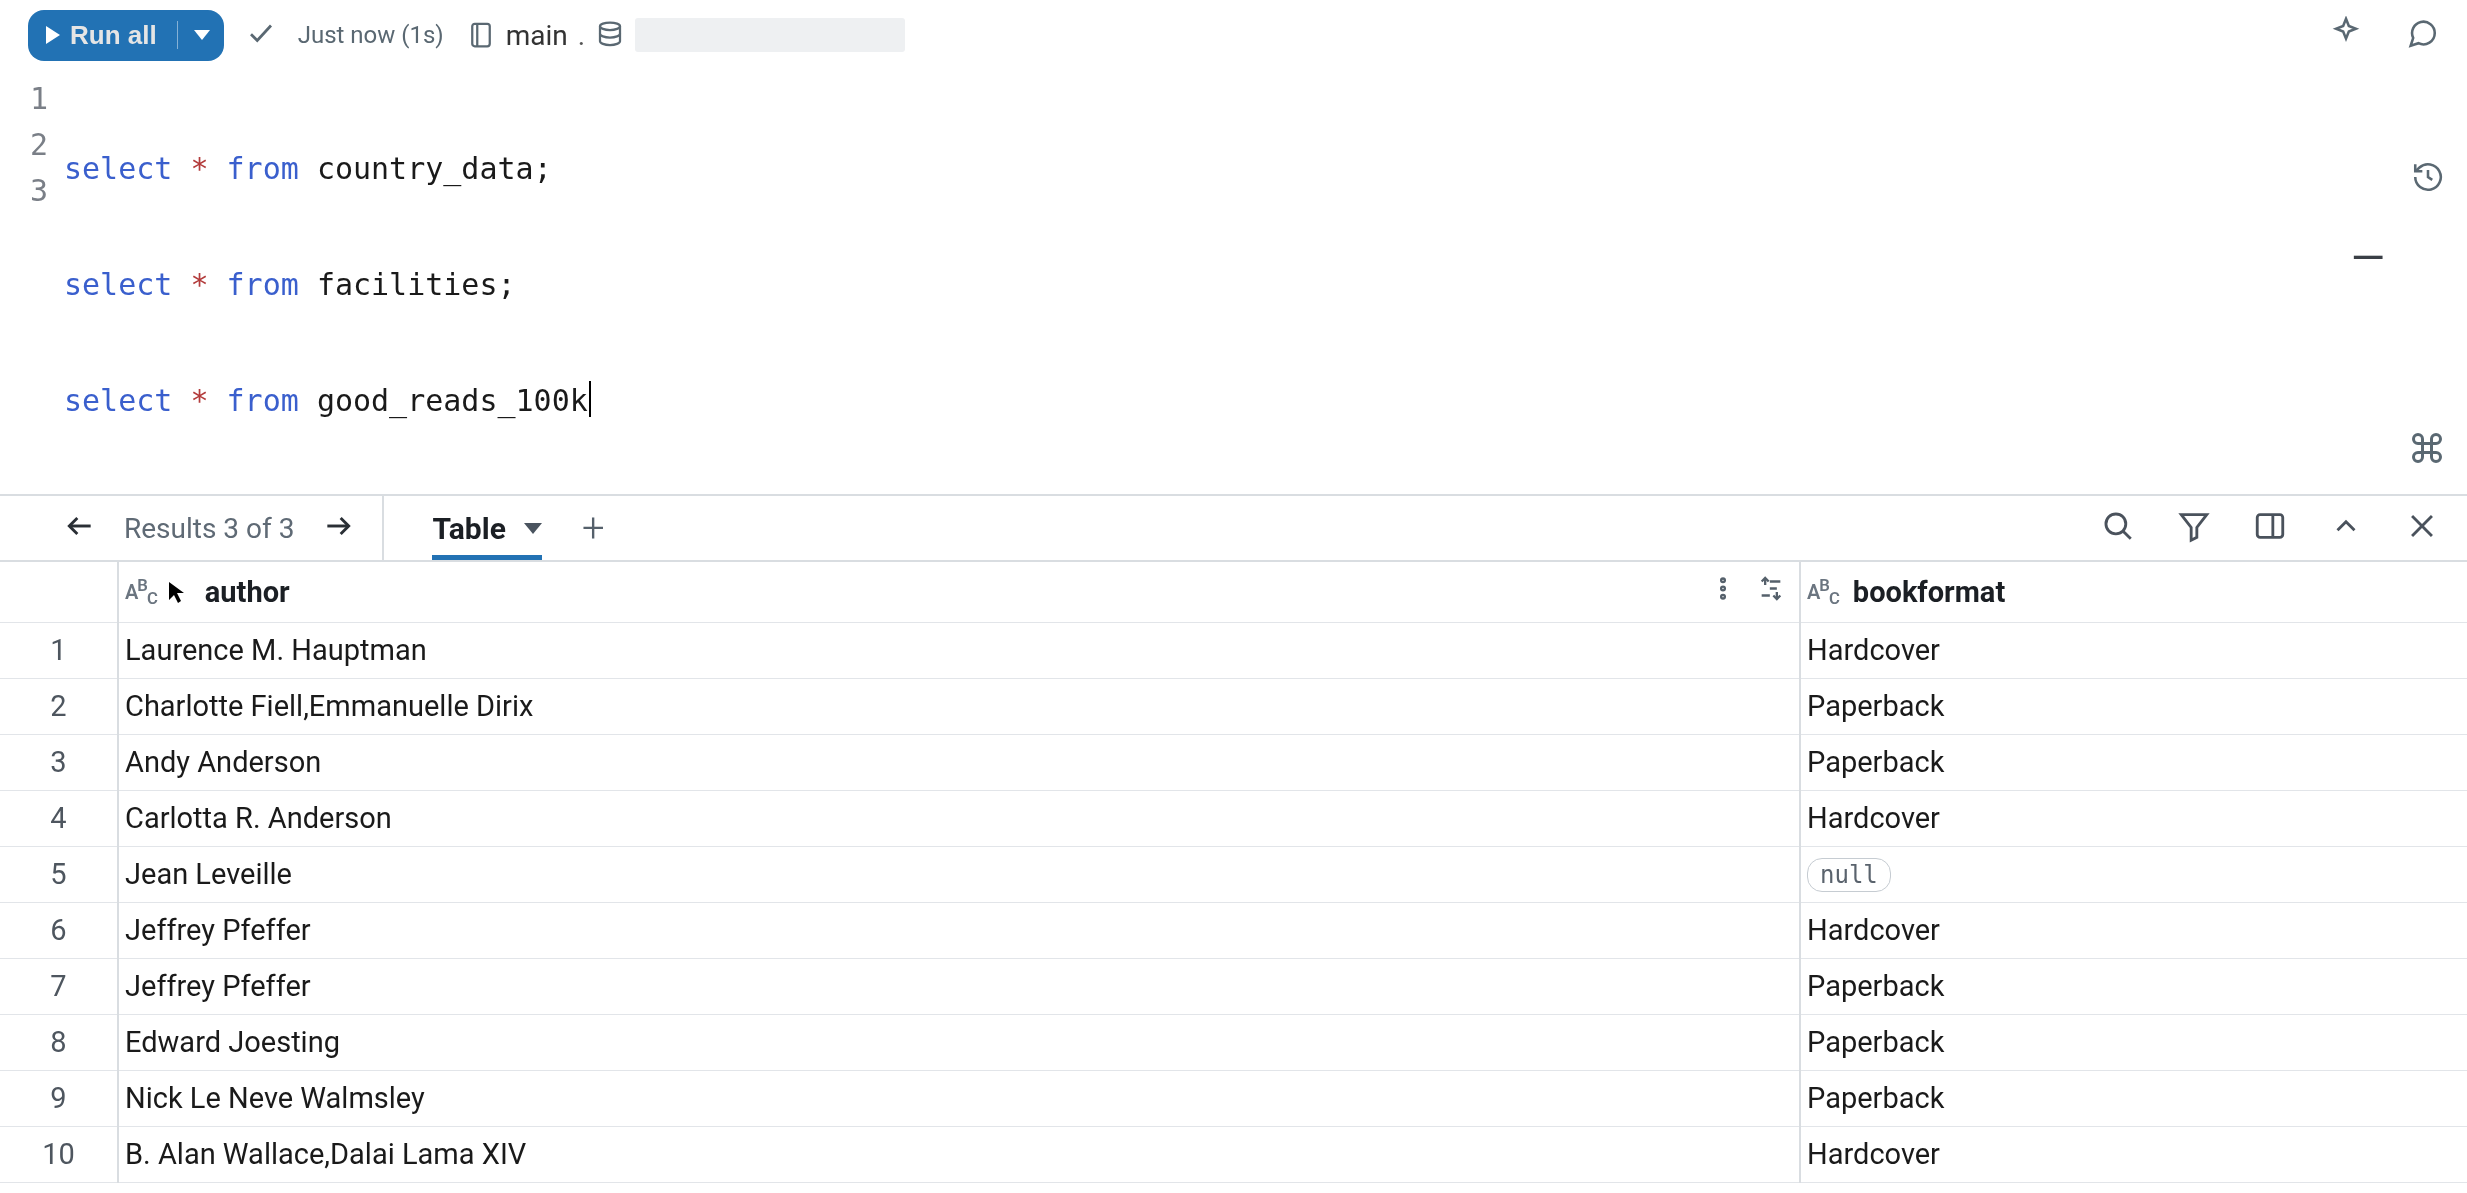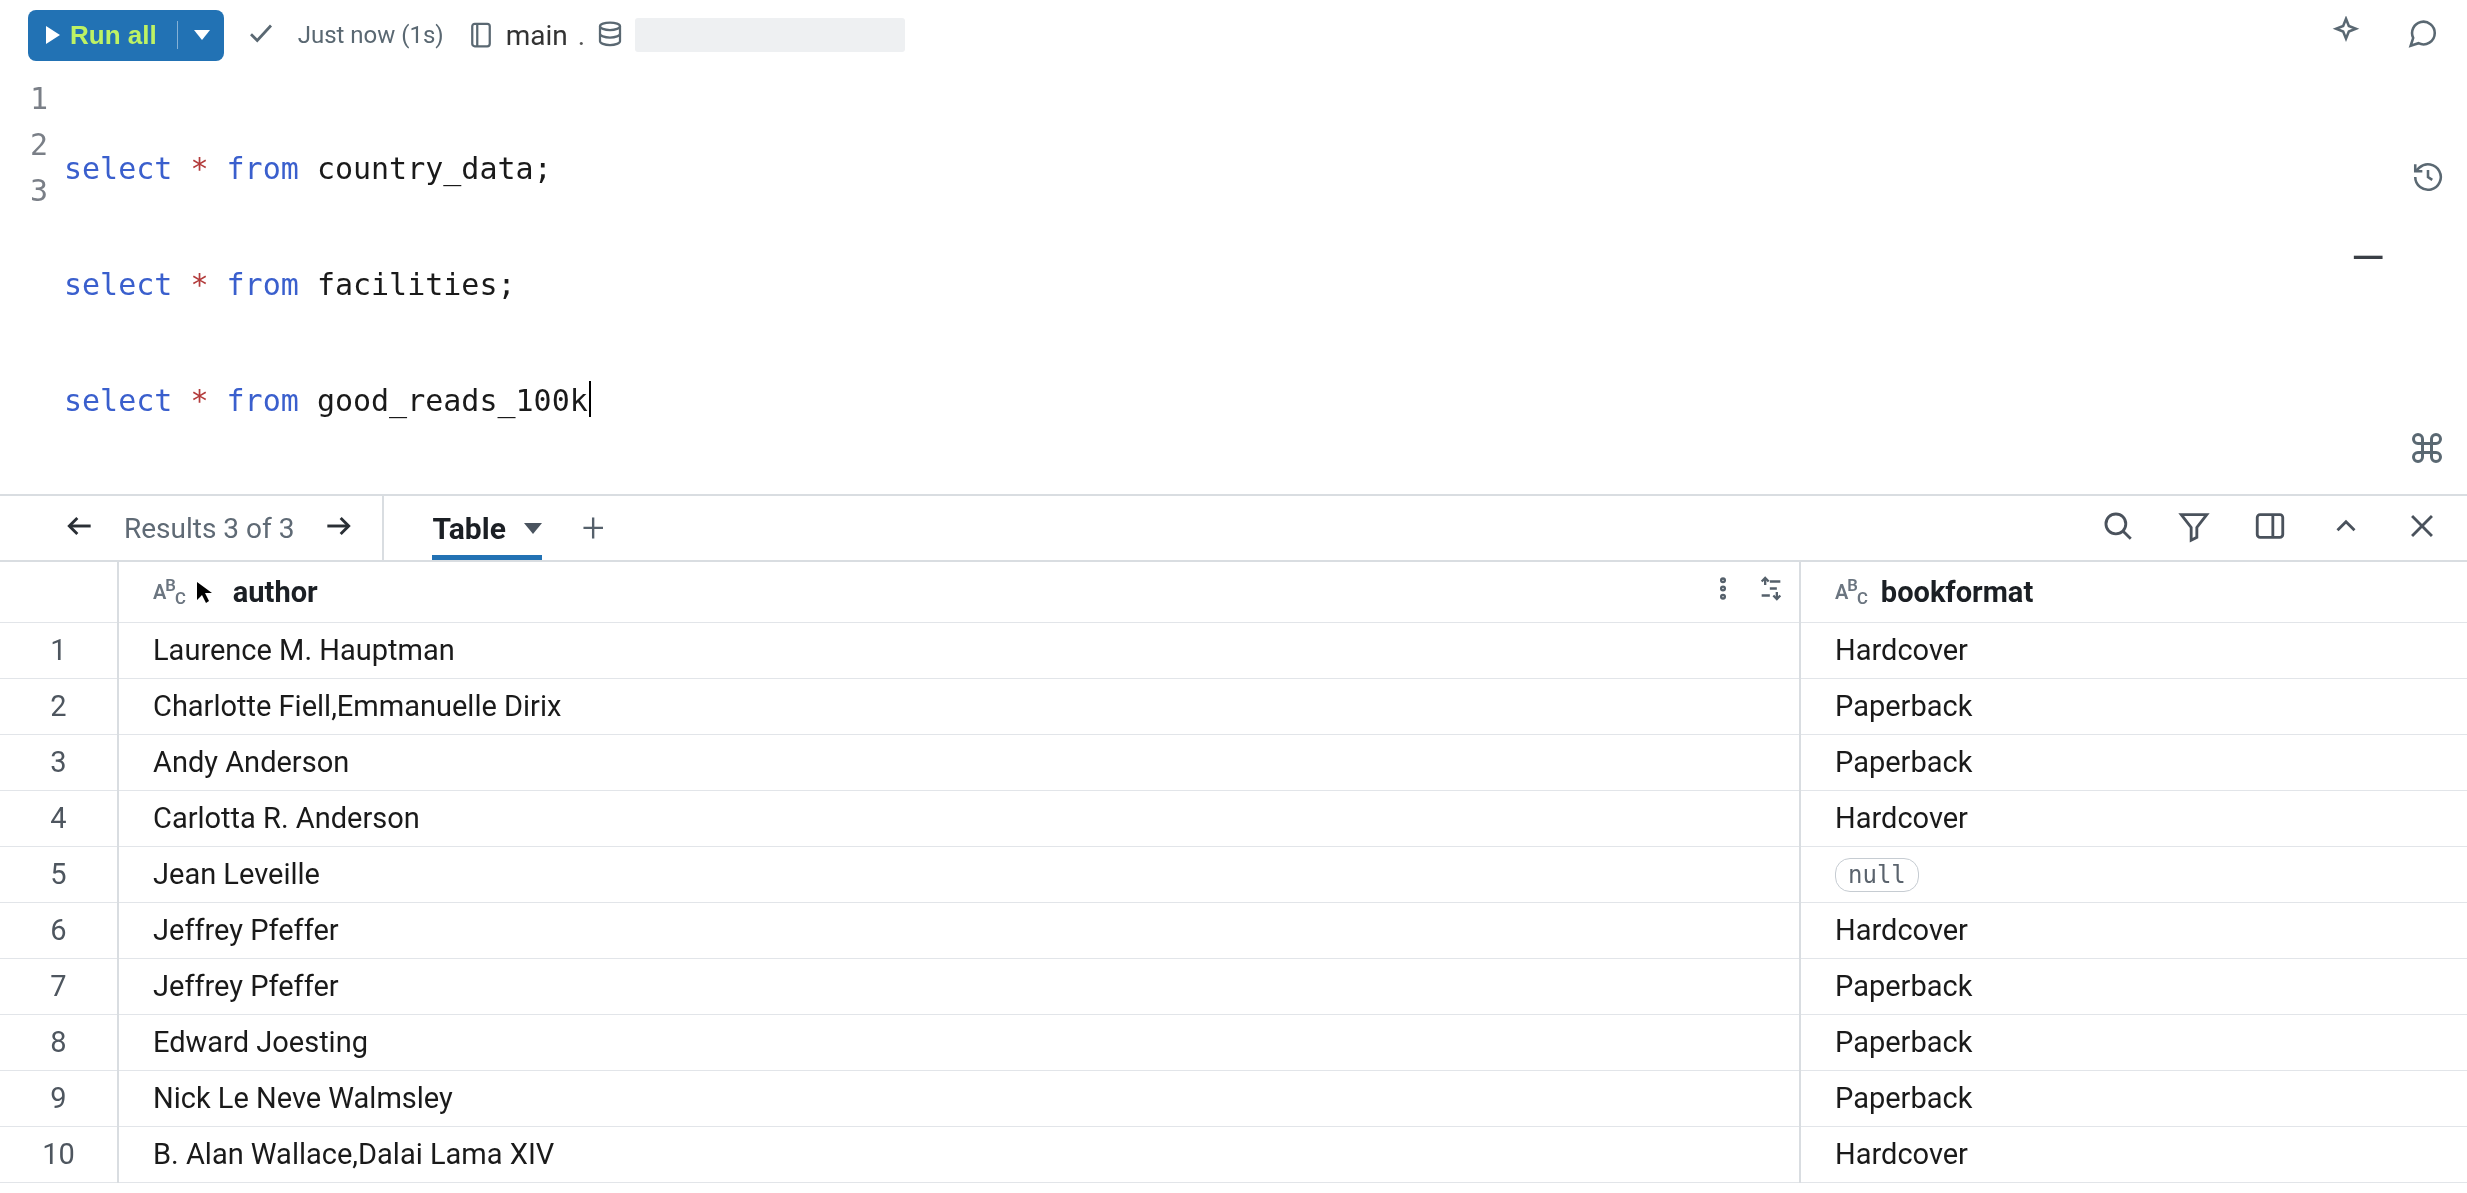--- a/index.html
+++ b/index.html
@@ -1,21 +1,21 @@
 <!DOCTYPE html>
 <html><head>
 <meta charset="utf-8">
 <style>
   * { box-sizing: border-box; margin: 0; padding: 0; }
   html, body { width: 100%; height: 100%; font-family: -apple-system, BlinkMacSystemFont, "Segoe UI", Roboto, sans-serif; background: #fff; color: #1a1a1a; }
   body { display: flex; flex-direction: column; height: 1193px; width: 2467px; position: relative; }
 
   
   .toolbar { display: flex; align-items: center; padding: 12px 28px; gap: 22px; height: 70px; }
-  .run-btn { display: inline-flex; align-items: center; gap: 10px; background: #2272B4; color: #bef264; border: none; border-radius: 8px; padding: 10px 14px 10px 18px; font-size: 26px; font-weight: 600; cursor: pointer; }
+  .run-btn { display: inline-flex; align-items: center; gap: 10px; background: #2272B4; color: #e5e5e5; border: none; border-radius: 16px; padding: 10px 14px 10px 18px; font-size: 26px; font-weight: 600; cursor: pointer; }
   .run-btn .play { width: 0; height: 0; border-top: 9px solid transparent; border-bottom: 9px solid transparent; border-left: 14px solid #fff; display: inline-block; }
   .run-btn .caret-sep { width: 1px; height: 28px; background: rgba(255,255,255,0.45); margin: 0 6px 0 10px; }
   .run-btn .caret { width: 0; height: 0; border-left: 8px solid transparent; border-right: 8px solid transparent; border-top: 10px solid #fff; display: inline-block; }
   .check-icon svg { width: 30px; height: 30px; stroke: #5a6872; stroke-width: 2.2; fill: none; }
   .status-text { color: #5a6872; font-size: 24px; }
   .db-chip { display: inline-flex; align-items: center; gap: 10px; font-size: 28px; color: #333; justify-content: space-between; }
   .db-chip .divider-dot { color: #555; }
   .db-chip .redacted { display: inline-block; width: 270px; height: 34px; background: #eef0f2; border-radius: 3px; }
   .icon-plain { width: 30px; height: 30px; fill: none; stroke: #5a6872; stroke-width: 1.8; }
   .toolbar-spacer { flex: 1; }
@@ -48,21 +48,21 @@
   .tab { display: flex; align-items: center; gap: 18px; font-size: 30px; font-weight: 700; color: #1b1f24; border-bottom: 5px solid #2272B4; height: 100%; padding-top: 5px; }
   .tab .caret-down { width: 0; height: 0; border-left: 9px solid transparent; border-right: 9px solid transparent; border-top: 11px solid #4a545f; }
   .addtab { font-size: 40px; color: #55606b; font-weight: 300; cursor: pointer; }
   .results-spacer { flex: 1; }
   .results-actions { display: flex; align-items: center; gap: 42px; padding-right: 28px; }
   .results-actions svg { width: 34px; height: 34px; stroke: #4a525c; fill: none; stroke-width: 2; }
 
   
   .table-wrap { flex: 1; overflow: hidden; }
   table { border-collapse: collapse; width: 100%; font-size: 29px; }
-  th, td { border-bottom: 1px solid #e2e5e9; text-align: left; height: 56px; padding: 0 34px; }
+  th, td { border-bottom: 1px solid #e2e5e9; text-align: left; height: 56px; padding: 0 6px; }
   thead th { font-weight: 700; color: #1b1f24; height: 60px; }
   .rownum-col { width: 118px; text-align: center; color: #4e565f; font-weight: 400; border-right: 2px solid #d9dde1; }
   th.rownum-col { border-right: 2px solid #d9dde1; }
   .author-col { width: 1682px; border-right: 2px solid #d9dde1; }
   th.author-col { position: relative; }
   th.author-col .col-actions { position: absolute; right: 14px; top: 50%; transform: translateY(-50%); display: flex; gap: 20px; align-items: center; }
   th.author-col .col-actions svg { width: 28px; height: 28px; stroke: #55606b; fill: none; stroke-width: 2; }
   .col-head-content { display: flex; align-items: center; gap: 14px; }
   .type-icon { font-size: 20px; color: #6b7580; font-weight: 600; letter-spacing: -1px; }
   .cursor-arrow { display:inline-block; position: relative; left:-4px; top:2px;}

